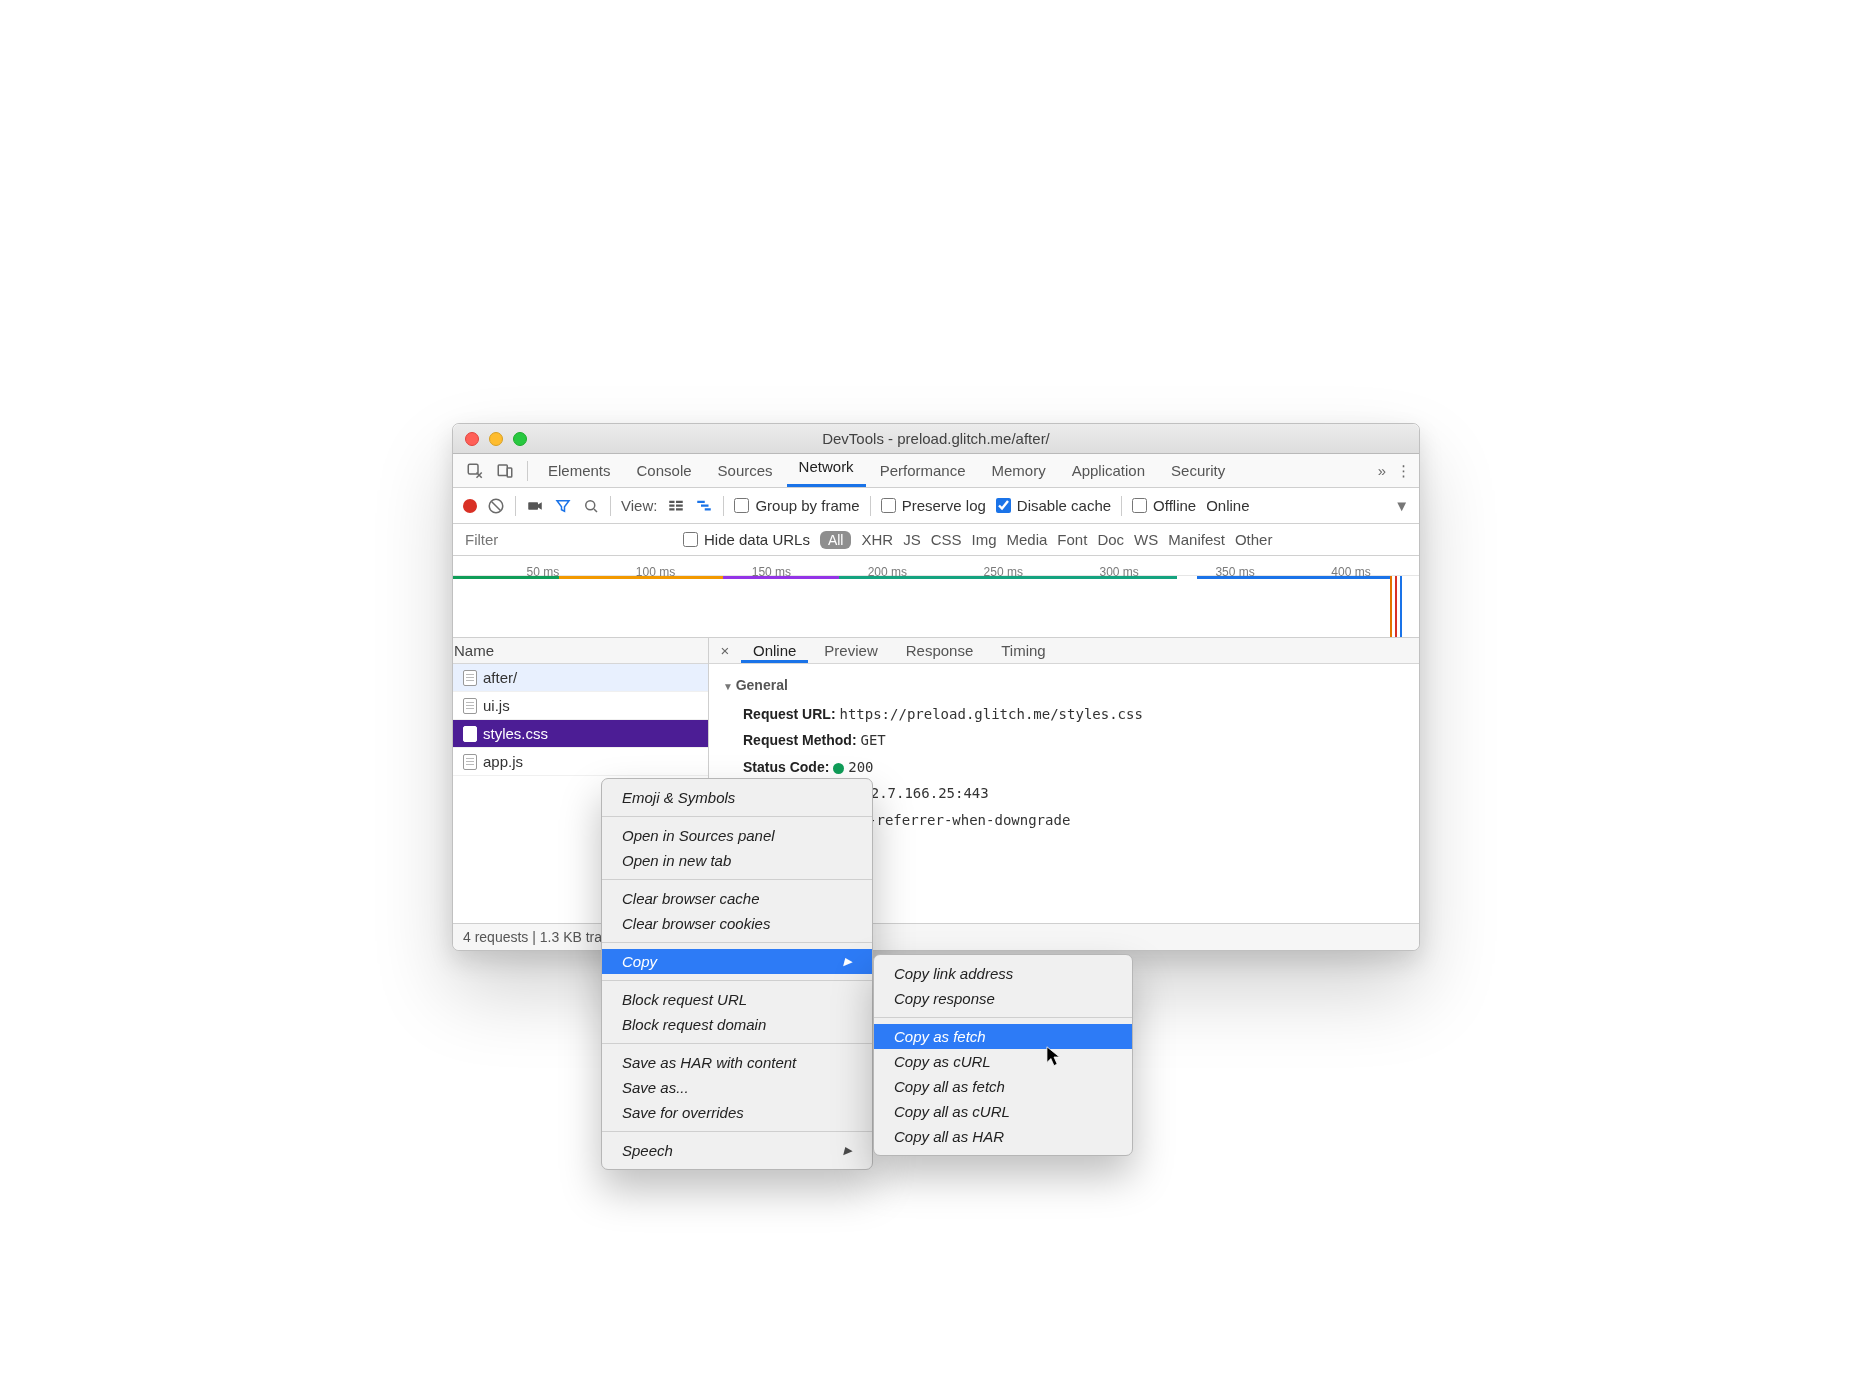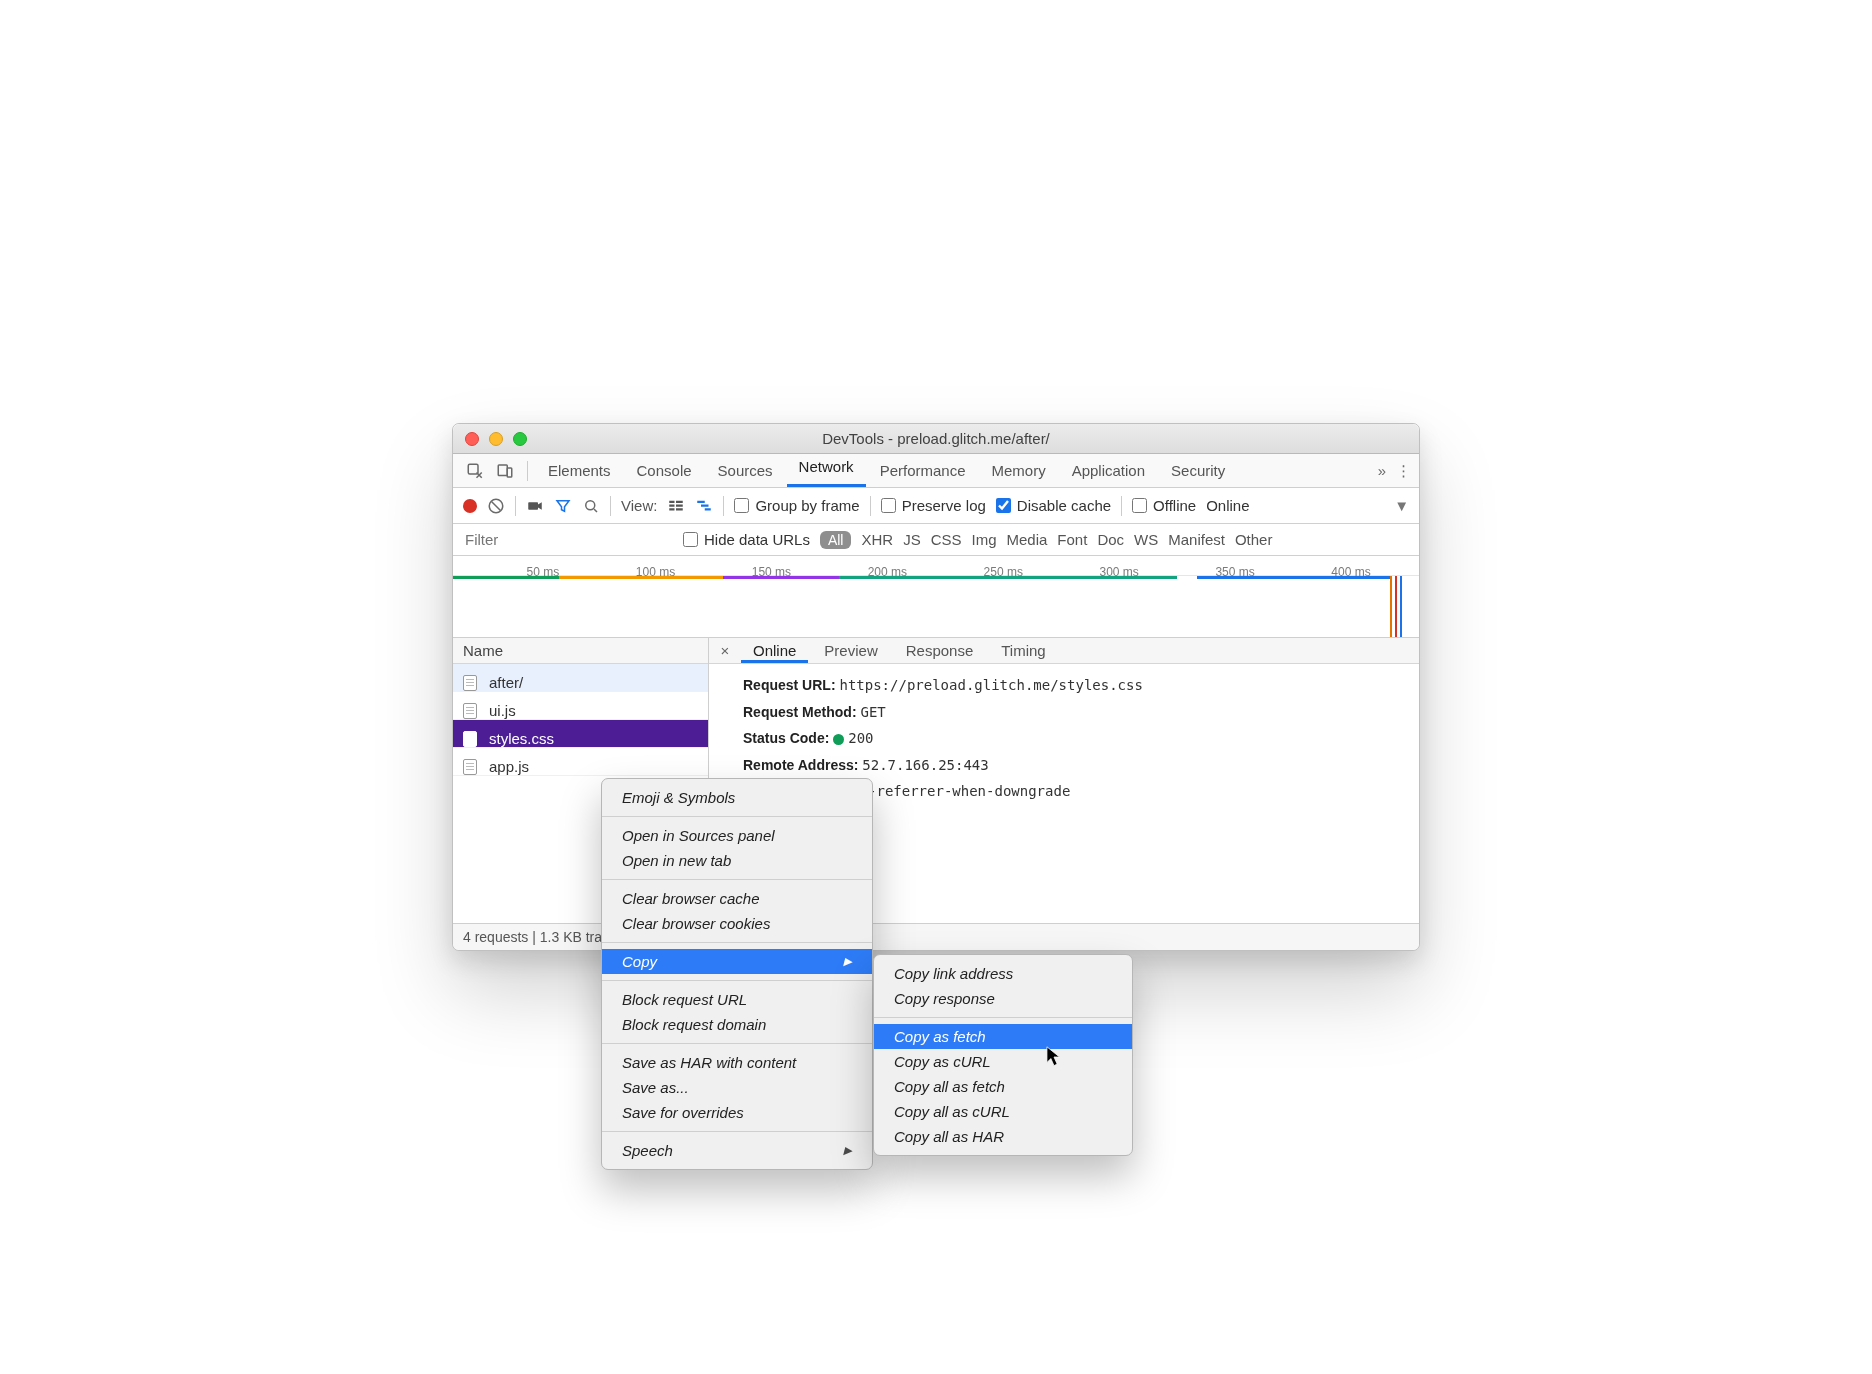--- a/index.html
+++ b/index.html
@@ -117,26 +117,26 @@
   }
   .bar{position:absolute;top:20px;height:3px}
 
   
   .split{display:flex;height:286px;border-bottom:1px solid #cfcfcf}
   .left{
     width:256px;border-right:1px solid #cfcfcf;display:flex;flex-direction:column;
     background:#fff;
   }
   .left .hcell{
-    height:26px;display:flex;align-items:center;padding:0 10px;
+    height:26px;display:flex;align-items:center;padding:0 1px;
     background:var(--panel);border-bottom:1px solid #d6d6d6;color:#444;
   }
   .req-list{flex:1}
   .req{
-    height:28px;display:flex;align-items:flex-end;gap:12px;padding:0 10px;
+    height:28px;display:flex;align-items:center;gap:6px;padding:0 10px;
     border-bottom:1px solid #f0f0f0;color:#333;
   }
   .req .fileico{width:14px;height:16px;border:1px solid #999;border-radius:2px;background:#fff;position:relative}
   .req .fileico::after{content:"";position:absolute;left:2px;right:2px;top:3px;height:1px;background:#bbb;box-shadow:0 3px 0 #bbb,0 6px 0 #bbb}
   .req.sel{background:#4c1d95;color:#fff}
   .req.sel .fileico{border-color:#fff}
   .req.sel .fileico::after{background:#fff;box-shadow:0 3px 0 #fff,0 6px 0 #fff}
   .req.hl{background:#e8f0fe}
 
   .right{flex:1;display:flex;flex-direction:column;background:#fff;min-width:0}
@@ -366,20 +366,21 @@
 
     <div class="right">
       <div class="dt-tabs">
         <span class="close">×</span>
         <span class="dt-tab active">Online</span>
         <span class="dt-tab">Preview</span>
         <span class="dt-tab">Response</span>
         <span class="dt-tab">Timing</span>
       </div>
       <div class="details">
+        <div class="sect tri">General</div>
         <div class="kv"><b>Request URL:</b> <span class="val">https://preload.glitch.me/styles.css</span></div>
         <div class="kv"><b>Request Method:</b> <span class="val">GET</span></div>
         <div class="kv"><b>Status Code:</b> <span class="status-dot"></span><span class="val">200</span></div>
         <div class="kv"><b>Remote Address:</b> <span class="val">52.7.166.25:443</span></div>
         <div class="kv"><b>Referrer Policy:</b> <span class="val">no-referrer-when-downgrade</span></div>
         <div class="sect tri" style="margin-top:10px">Response Headers</div>
       </div>
     </div>
   </div>
 

